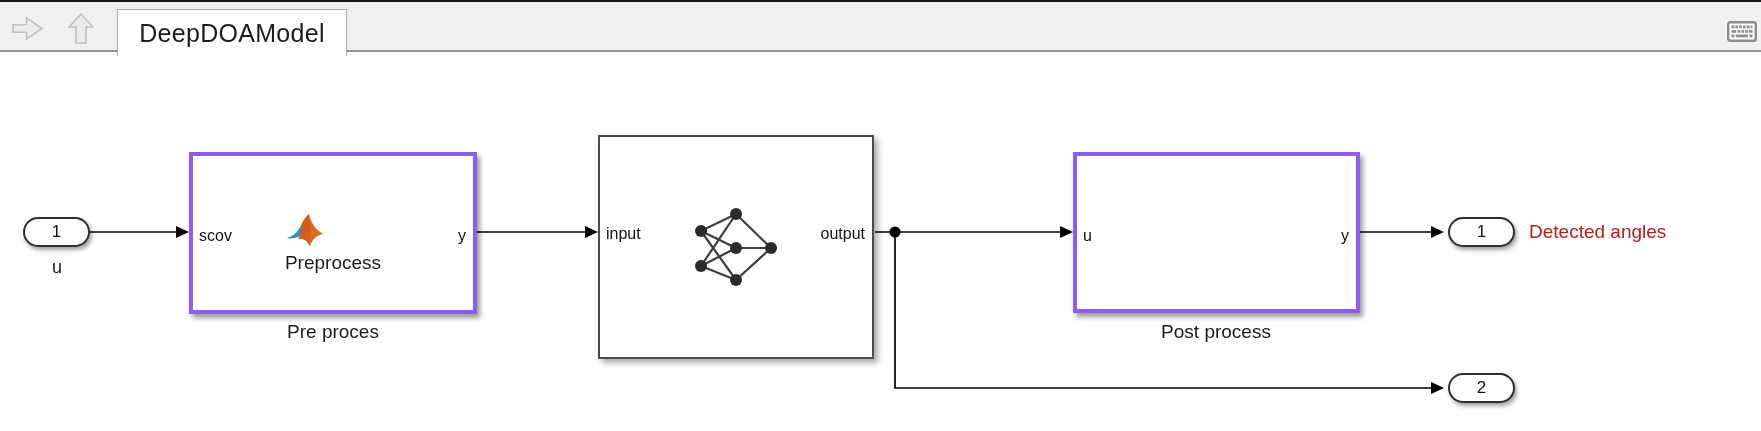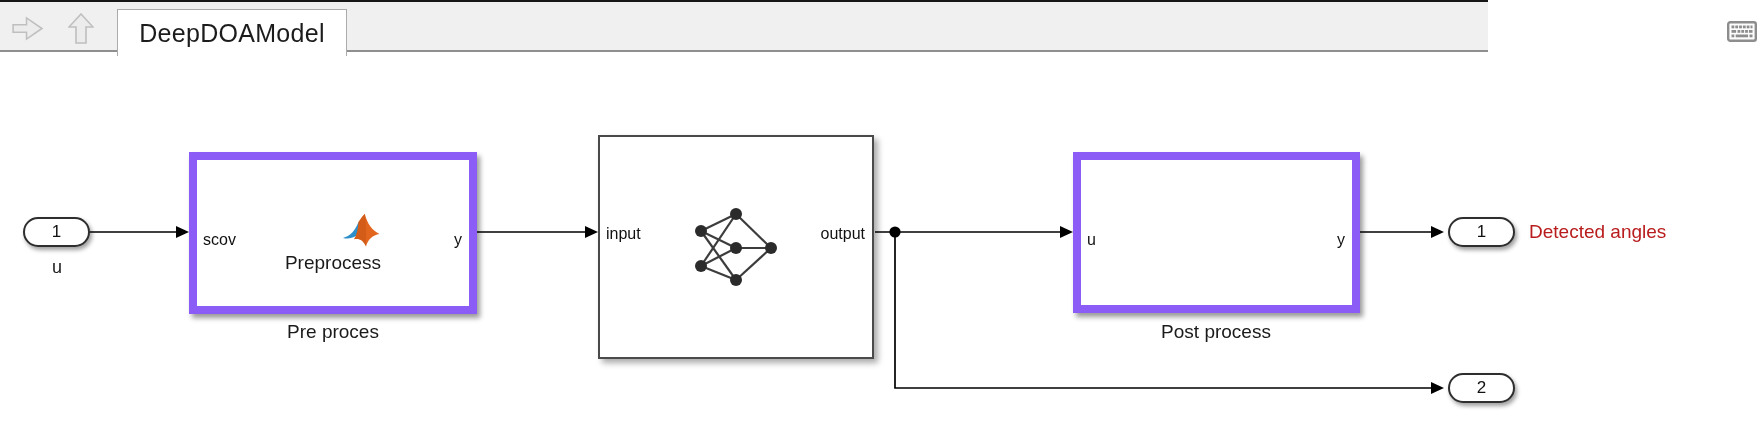--- a/index.html
+++ b/index.html
@@ -3,21 +3,21 @@
 <meta charset="utf-8">
 <style>
   * { margin:0; padding:0; box-sizing:border-box; }
   body { background:#ffffff; font-family:"Liberation Sans", sans-serif; }
   .screen {
     position:relative; width:1761px; height:431px; overflow:hidden;
     background:#ffffff; color:#1a1a1a;
   }
   
   .toolbar {
-    position:absolute; left:0; top:0; width:1488px; height:52px;
+    position:absolute; left:0; top:0; width:1761px; height:52px;
     background:#f0f0f0; border-top:2px solid #161616; border-bottom:2px solid #8f8f8f;
   }
   .nav-icon { position:absolute; }
   .tab {
     position:absolute; left:117px; top:7px; width:230px; height:47px;
     background:#ffffff; border:1px solid #ababab; border-bottom:none;
     display:flex; align-items:center; justify-content:center; z-index:3;
   }
   .tab span { font-size:25px; color:#1c1c1c; letter-spacing:0.3px; }
   .kbd-icon { position:absolute; left:1727px; top:19px; }
@@ -30,29 +30,29 @@
     border:2px solid #2e2e2e; border-radius:15px;
     box-shadow:2px 3px 4px rgba(0,0,0,0.38);
     display:flex; align-items:center; justify-content:center;
     font-size:17px; color:#111; z-index:2;
   }
   
   .block {
     position:absolute; background:#ffffff; z-index:2;
     display:flex; align-items:center; justify-content:center;
   }
-  .block.thick { border:8px solid #8b5cf6; box-shadow:3px 4px 5px rgba(0,0,0,0.4); }
+  .block.thick { border:4px solid #8b5cf6; box-shadow:3px 4px 5px rgba(0,0,0,0.4); }
   .block.thin  { border:2px solid #4a4a4a; box-shadow:4px 4px 6px rgba(0,0,0,0.33); }
   .pin {
     position:absolute; font-size:16px; color:#111; transform:translateY(-50%);
     white-space:nowrap;
   }
   .pin.left  { left:6px; }
   .pin.right { right:7px; }
-  .block-inner { display:flex; flex-direction:column; align-items:flex-end; position:relative; top:10px; }
+  .block-inner { display:flex; flex-direction:column; align-items:flex-start; position:relative; top:10px; }
   .block-name { font-size:19px; color:#1a1a1a; margin-top:3px; white-space:nowrap; }
   .caption {
     position:absolute; transform:translateX(-50%); font-size:19px; color:#1a1a1a;
     white-space:nowrap;
   }
   .port-label { position:absolute; font-size:18px; color:#1a1a1a; white-space:nowrap; }
   .out-label { position:absolute; left:1529px; transform:translateY(-50%); font-size:19px; color:#b91c1c; white-space:nowrap; }
 </style>
 </head>
 <body>

